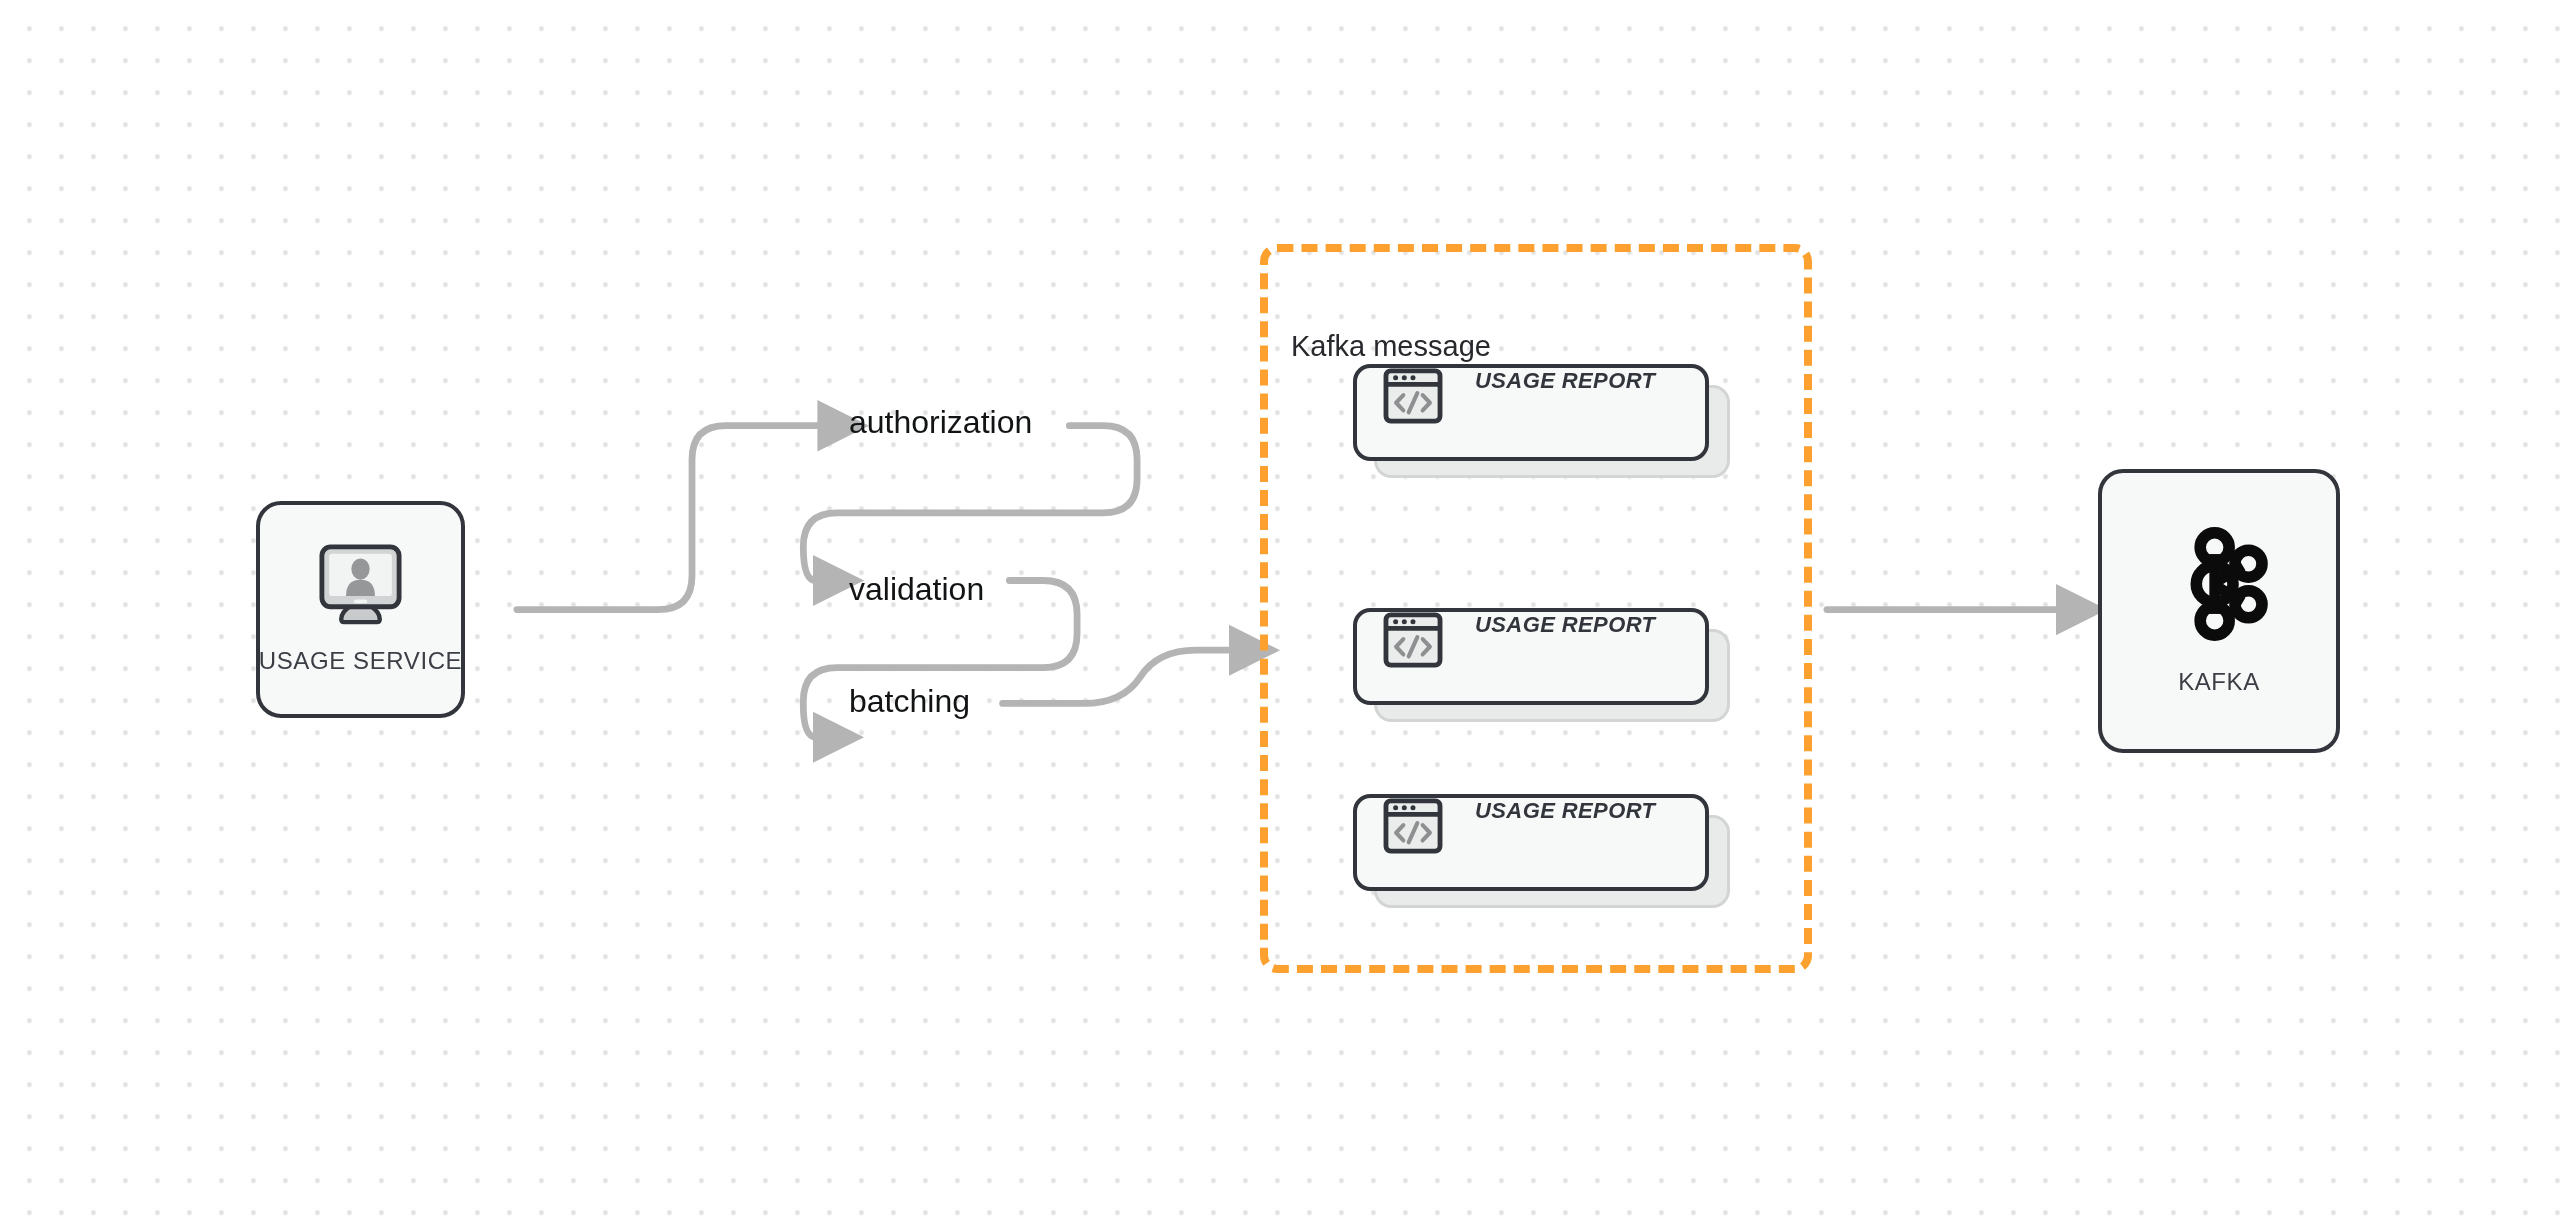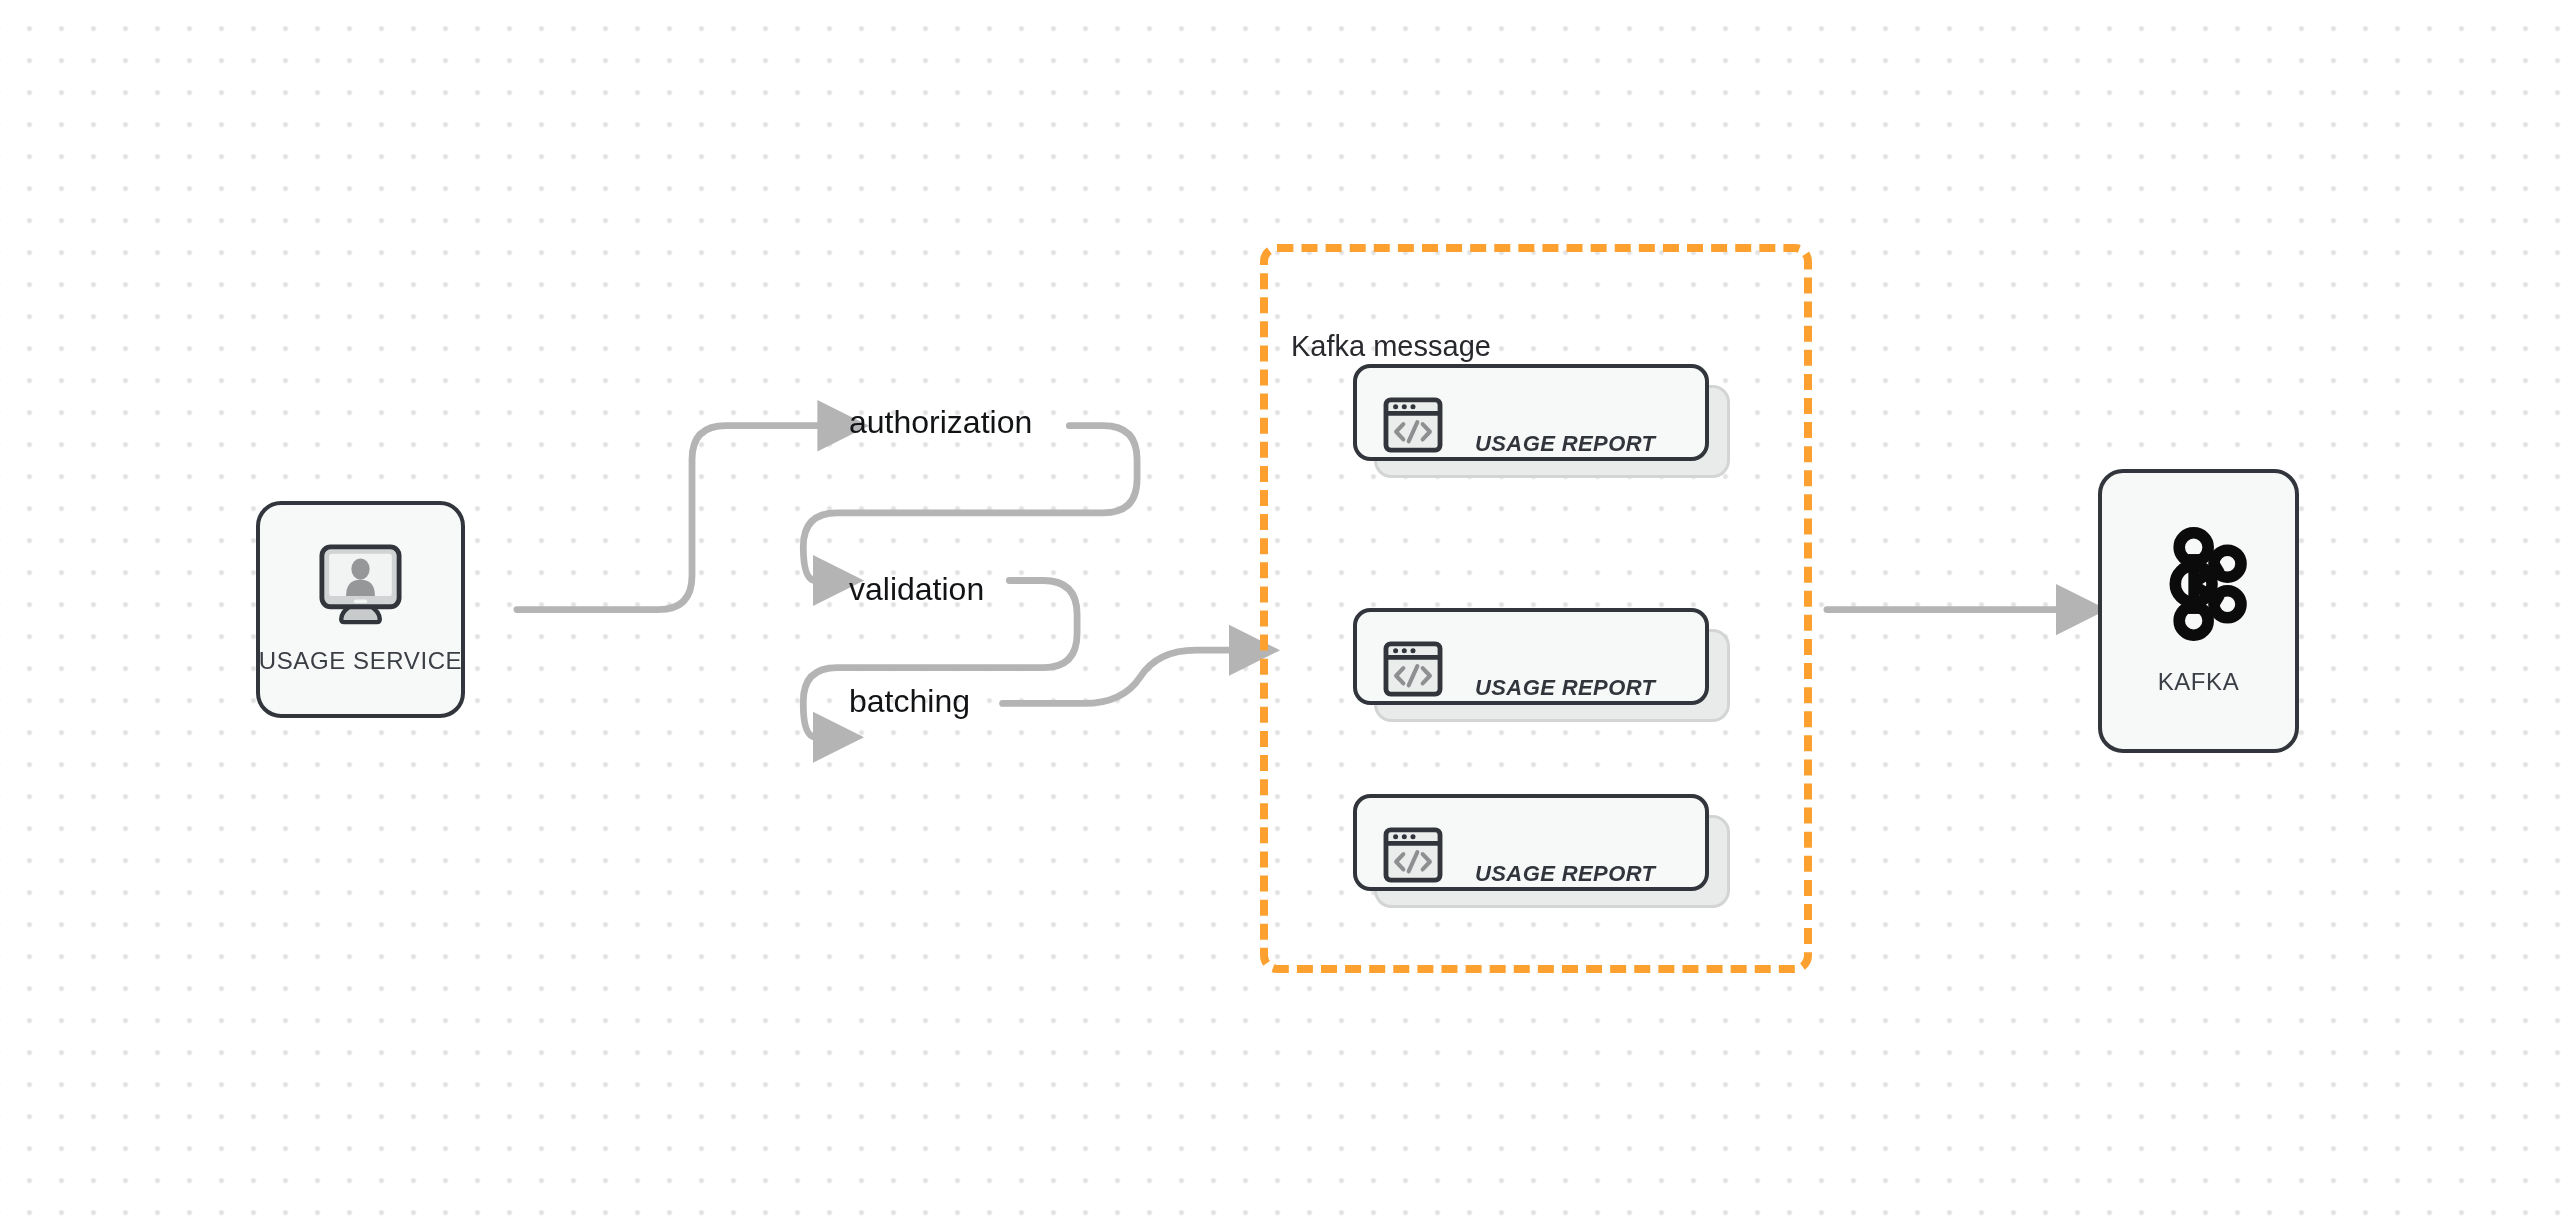--- a/index.html
+++ b/index.html
@@ -50,21 +50,21 @@
     height: 217px;
     border-radius: 25px;
   }
   #usage-service-node .node-label { margin-top: 15.5px; }
   .monitor-icon { display: block; }
 
   
   #kafka-node {
     left: 2098px;
     top: 469px;
-    width: 201px;
+    width: 242px;
     height: 284px;
     border-radius: 25px;
   }
   #kafka-node .node-label { margin-top: 23px; }
 
   
   #kafka-message-group {
     position: absolute;
     left: 1260px;
     top: 244px;
@@ -102,21 +102,21 @@
   .report-card {
     position: absolute;
     left: 0;
     top: 0;
     width: 356px;
     height: 97px;
     background: #f7f8f8;
     border: 4.8px solid #32363c;
     border-radius: 17.4px;
     display: flex;
-    align-items: flex-end;
+    align-items: flex-start;
   }
   .report-card .code-icon {
     margin-left: 26px;
     flex: 0 0 auto;
   }
   .report-label {
     margin-left: 32px;
     font-size: 22px;
     font-style: italic;
     font-weight: bold;

